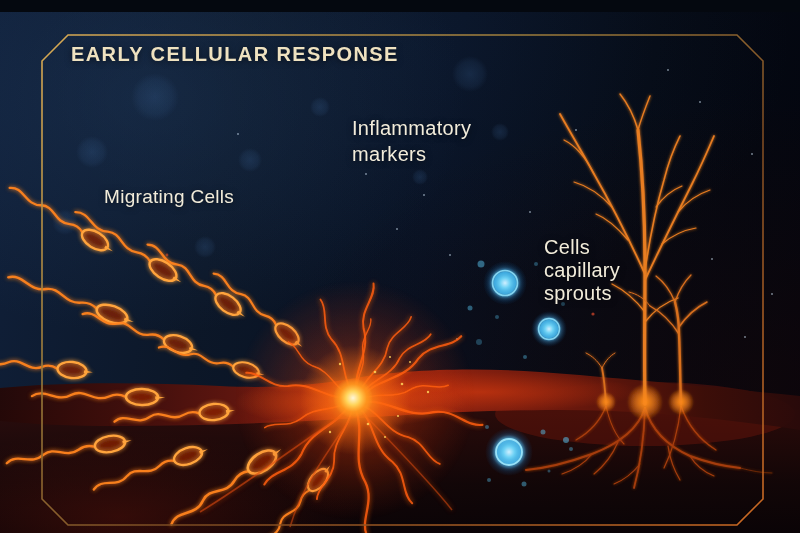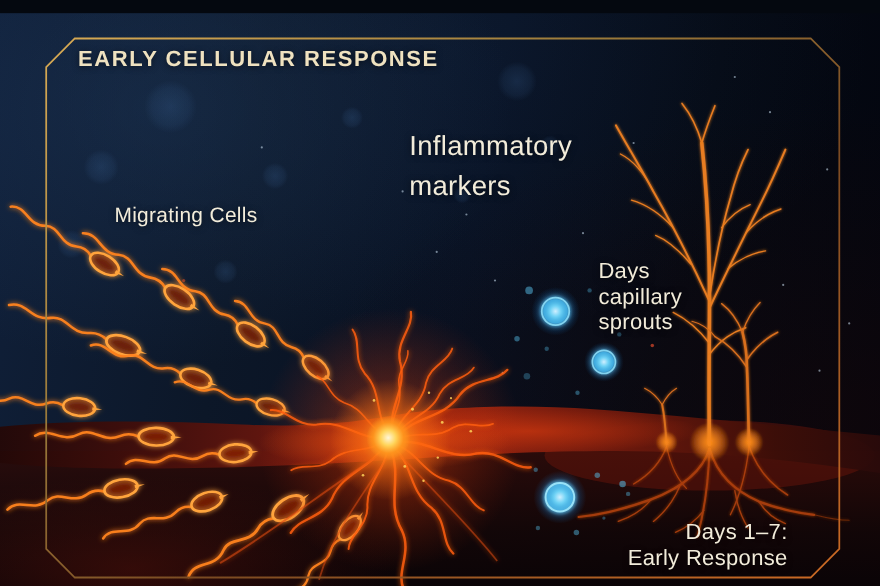--- a/index.html
+++ b/index.html
@@ -14,21 +14,21 @@
       linear-gradient(100deg,#10203a 0%,#0c1728 28%,#081122 52%,#050a14 74%,#03050e 100%);
     margin-top: 12px;
   }
   svg{position:absolute;left:0;top:0;}
   .label{
     position:absolute;color:#f2ecda;white-space:pre-line;
     text-shadow:0 1px 6px rgba(0,0,0,0.55);
   }
   #lbl-title{left:71px;top:31px;font-size:20px;font-weight:700;letter-spacing:1.4px;color:#efe2c0;}
   #lbl-migrating{left:104px;top:174px;font-size:19px;letter-spacing:0.3px;}
-  #lbl-inflammatory{left:372px;top:103px;font-size:25px;line-height:36px;letter-spacing:0.3px;}
+  #lbl-inflammatory{left:352px;top:103px;font-size:20px;line-height:26px;letter-spacing:0.3px;}
   #lbl-capillary{left:544px;top:224px;font-size:20px;line-height:23px;letter-spacing:0.3px;}
   #lbl-timeline{right:84px;top:460px;font-size:20px;line-height:24px;text-align:right;letter-spacing:0.3px;}
 </style>
 </head>
 <body>
 
 <div id="stage">
 
   <svg width="800" height="533" viewBox="0 0 800 533">
     <defs>
@@ -298,25 +298,23 @@
         <circle cx="524" cy="472" r="2.5" opacity="0.45"></circle>
       <circle cx="549" cy="459" r="1.5" opacity="0.35"></circle>
         <circle cx="487" cy="415" r="2" opacity="0.4"></circle>
     </g>
   </svg>
 
   <div class="label" id="lbl-title">EARLY CELLULAR RESPONSE</div>
   <div class="label" id="lbl-migrating">Migrating Cells</div>
   <div class="label" id="lbl-inflammatory">Inflammatory
 markers</div>
-  <div class="label" id="lbl-capillary">Days
+  <div class="label" id="lbl-capillary">Cells
 capillary
 sprouts</div>
-  <div class="label" id="lbl-timeline">Days 1–7:
-Early Response</div>
 
   <svg width="800" height="533" viewBox="0 0 800 533" style="pointer-events:none">
     <defs>
       <linearGradient id="borderGrad" x1="0" y1="0" x2="1" y2="1">
         <stop offset="0" stop-color="#d9ab54"></stop>
         <stop offset="0.35" stop-color="#9a7a3a"></stop>
         <stop offset="0.6" stop-color="#7a4a22"></stop>
         <stop offset="1" stop-color="#cc6a24"></stop>
       </linearGradient>
     </defs>

